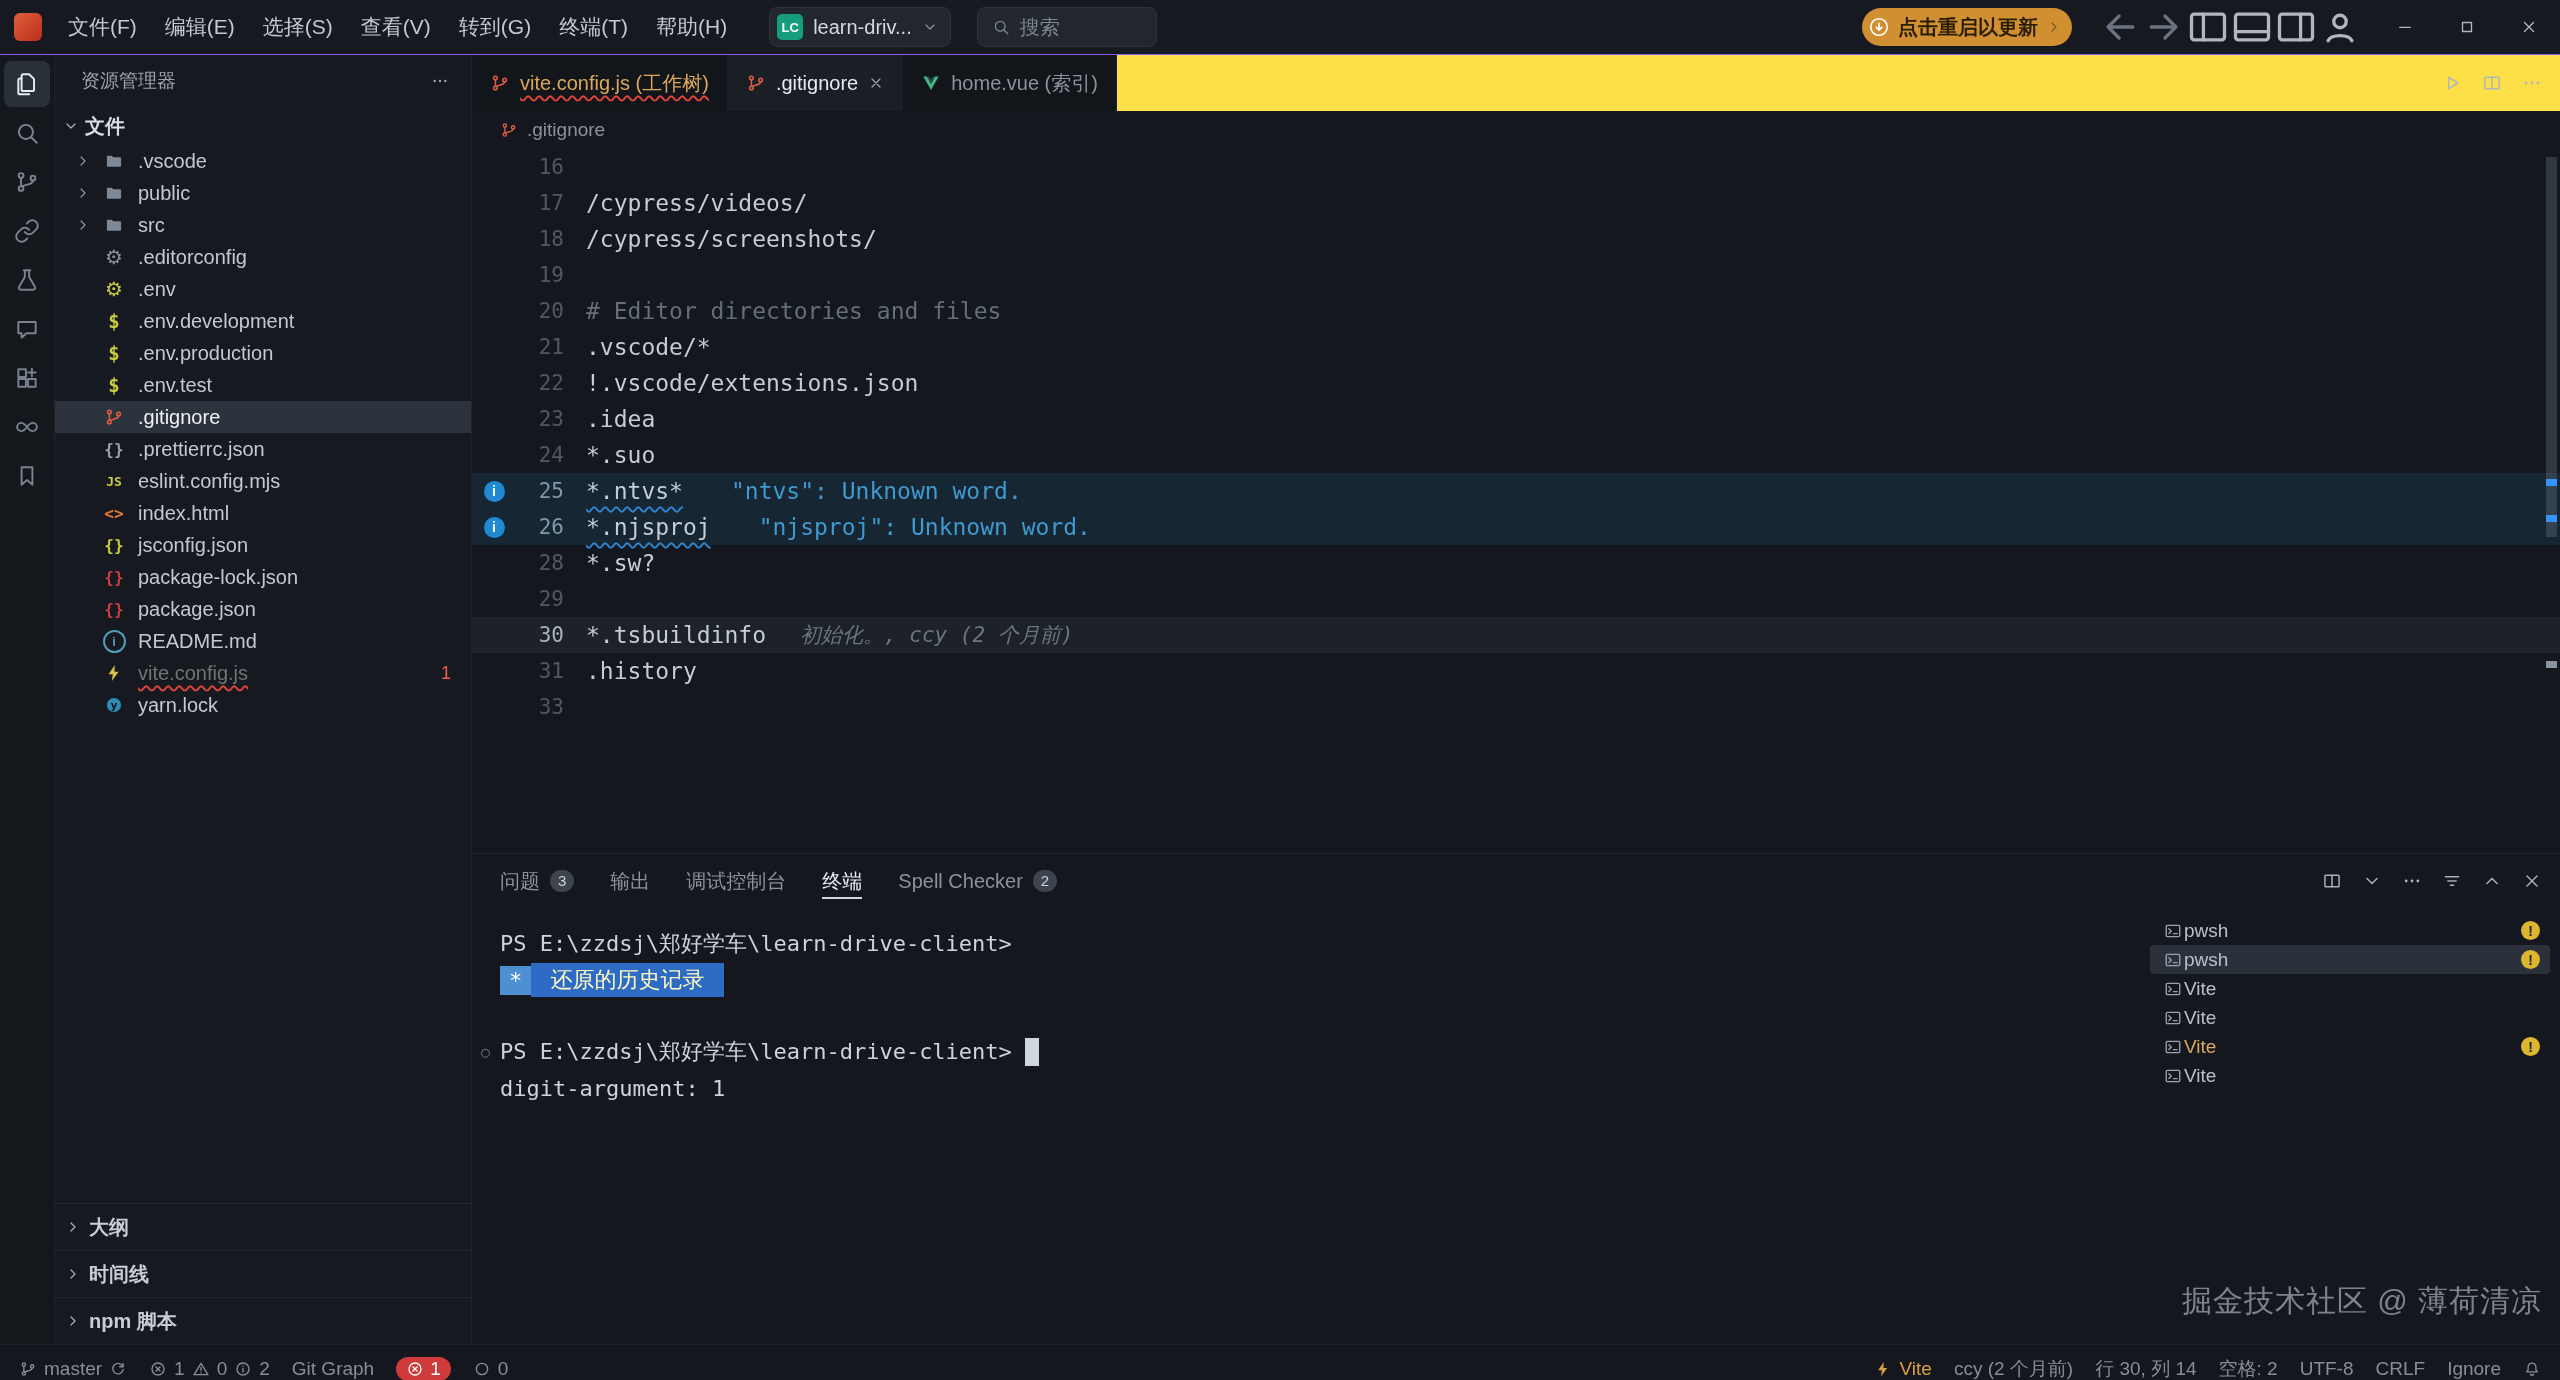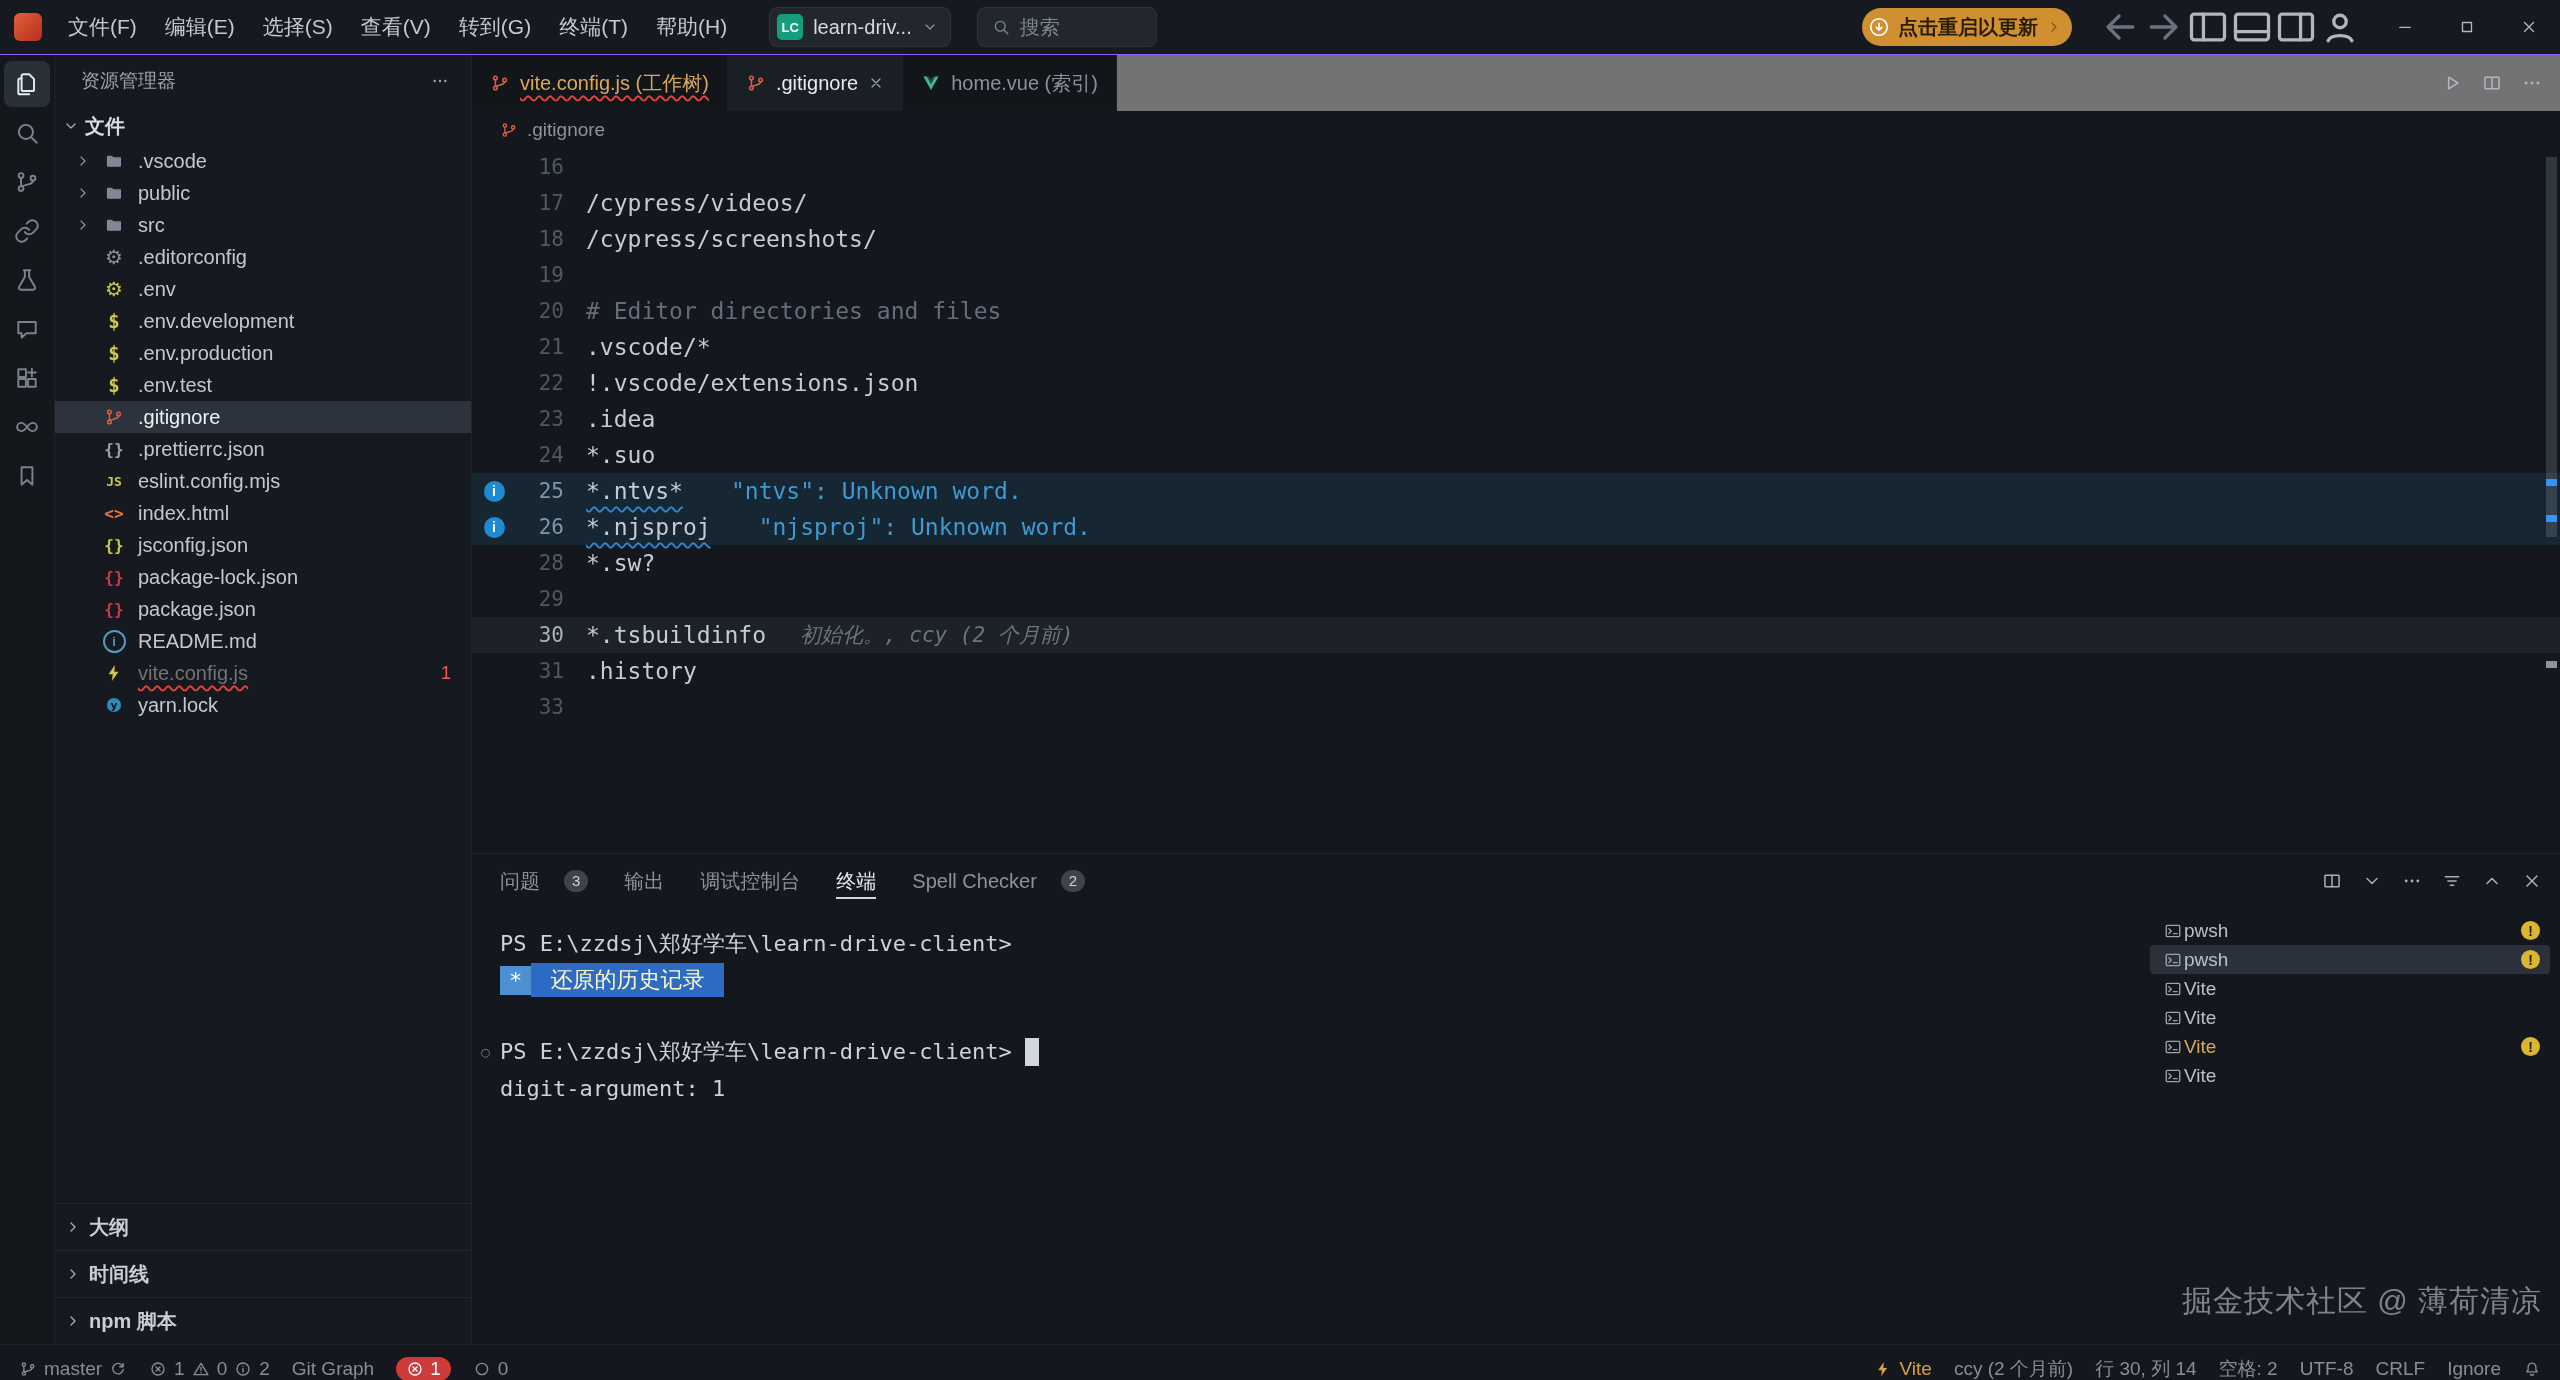--- a/index.html
+++ b/index.html
@@ -54,21 +54,21 @@
   .round-i{width:19px;height:19px;border-radius:50%;border:2px solid;display:flex;align-items:center;justify-content:center;font:bold 13px/1 "Liberation Sans",sans-serif;}
   .ft-label.modified{color:#737373;}
   .squiggle-red{text-decoration-line:underline;text-decoration-style:wavy;text-decoration-color:#e4453a;text-decoration-thickness:1.5px;text-underline-offset:5px;}
   .ft-badge{margin-left:auto;margin-right:20px;color:#f25d52;font-size:18px;}
   .sidebar-bottom{flex:none;}
   .sb-sec{height:46px;display:flex;align-items:center;gap:8px;padding-left:10px;font-weight:bold;font-size:20px;color:#c8ced6;border-top:1px solid #22262e;}
   .sb-sec .icon{color:#aab1bb;}
 
   
   .editor-col{flex:1;display:flex;flex-direction:column;min-width:0;background:#14181e;}
-  .tabbar{height:56px;flex:none;background:#737373;display:flex;justify-content:space-between;}
+  .tabbar{height:56px;flex:none;background:#fde047;display:flex;justify-content:space-between;}
   .tabs{display:flex;}
   .tab{display:flex;align-items:center;gap:10px;padding:0 18px;border-right:1px solid #1d2127;color:#8b929c;font-size:20px;background:#121519;}
   .tab.active{background:#1a1f26;color:#e7eaee;}
   .tab-label.mod{color:#d9a85b;}
   .tab .icon.close-x{color:#9aa2ad;}
   .tab-actions{display:flex;align-items:center;gap:20px;padding-right:18px;color:#aeb6bf;}
   .breadcrumb{height:38px;flex:none;display:flex;align-items:center;gap:9px;padding-left:28px;color:#8b929c;font-size:19px;}
   .code-area{flex:1;position:relative;font-family:"DejaVu Sans Mono",monospace;font-size:23px;overflow:hidden;}
   .cl{height:36px;display:flex;align-items:center;}
   .cl.info{background:rgba(36,110,160,0.16);}
@@ -84,21 +84,21 @@
   .code.squiggle-blue{text-decoration-line:underline;text-decoration-style:wavy;text-decoration-color:#2e86d1;text-decoration-thickness:1.5px;text-underline-offset:7px;}
   .hint{color:#3f9ad1;margin-left:48px;}
   .blame{color:#6b7480;margin-left:34px;font-size:21px;font-style:italic;}
   .v-scroll{position:absolute;right:3px;top:8px;width:11px;height:380px;background:rgba(130,140,152,0.28);}
   .ruler-mark{position:absolute;right:3px;width:11px;height:7px;}
 
   
   .panel{height:490px;flex:none;border-top:1px solid #22262e;display:flex;flex-direction:column;position:relative;background:#14181e;}
   .panel-header{height:54px;flex:none;display:flex;align-items:center;justify-content:space-between;padding:0 18px 0 28px;}
   .ptabs{display:flex;gap:36px;height:100%;align-items:center;}
-  .ptab{display:flex;align-items:center;gap:24px;color:#8b929c;font-size:20px;height:100%;position:relative;white-space:nowrap;}
+  .ptab{display:flex;align-items:center;gap:10px;color:#8b929c;font-size:20px;height:100%;position:relative;white-space:nowrap;}
   .ptab.active{color:#e7eaee;}
   .ptab.active::after{content:"";position:absolute;left:0;right:0;bottom:9px;height:2px;background:#cfd6dd;}
   .pbadge{background:#3d444d;color:#cdd3db;font-size:15px;border-radius:999px;padding:2px 8px;line-height:1.2;}
   .panel-actions{display:flex;align-items:center;gap:20px;color:#a8b0ba;}
   .panel-body{flex:1;display:flex;min-height:0;}
   .term-out{flex:1;padding:18px 0 0 28px;font-family:"DejaVu Sans Mono",monospace;font-size:22px;color:#ccd3db;min-width:0;}
   .t-line{height:36px;display:flex;align-items:center;white-space:pre;position:relative;}
   .t-deco{position:absolute;left:-19px;color:#6b7480;font-size:15px;}
   .seg-history-star{background:#4d8fd1;color:#fff;padding:2px 9px;}
   .seg-history-text{background:#2d6bc4;color:#fef9c3;padding:2px 6px;font-family:Liberation Mono, monospace;}

